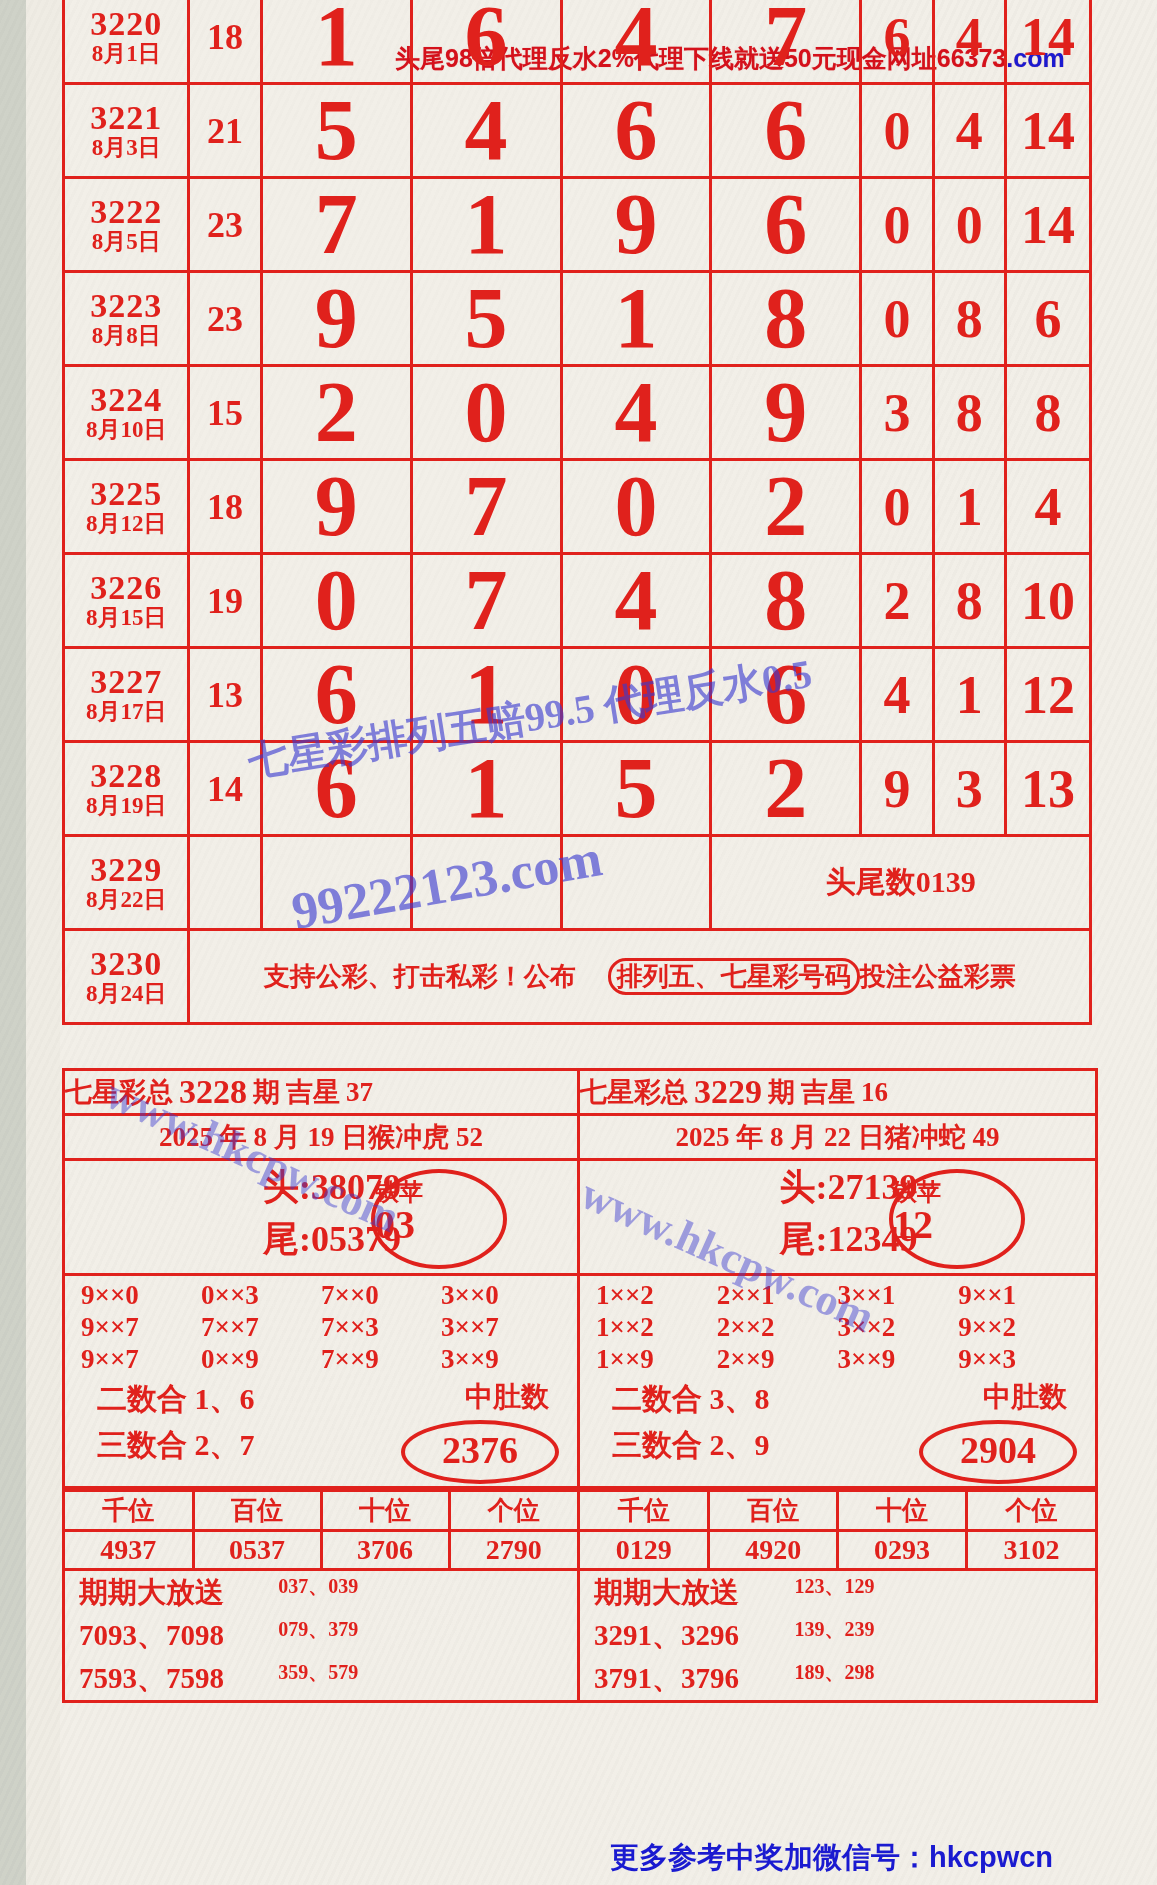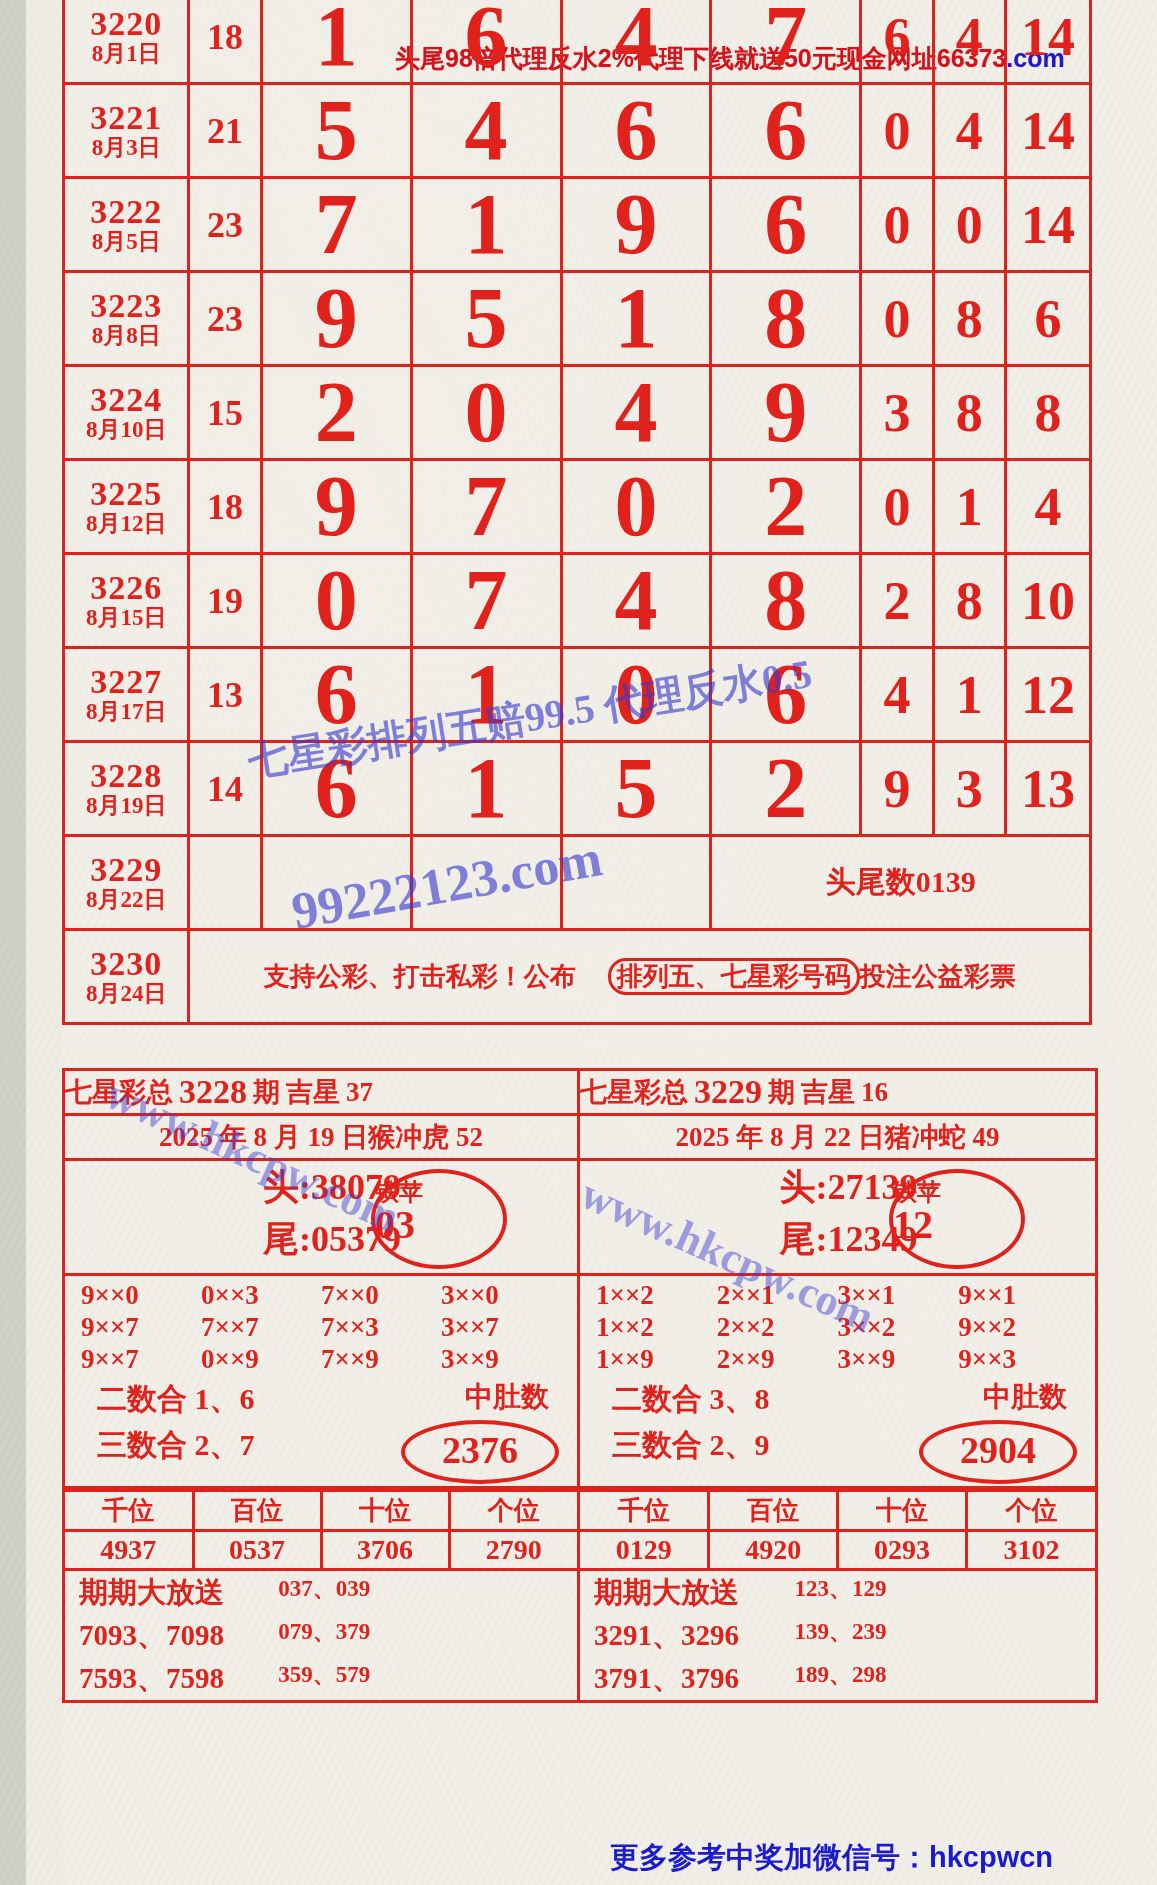--- a/index.html
+++ b/index.html
@@ -79,21 +79,21 @@
   .oval{position:absolute;right:18px;top:44px;width:150px;height:56px;border:4px solid #e0211c;border-radius:50%;color:#e0211c;font-family:"Liberation Serif",serif;font-weight:bold;font-size:38px;text-align:center;line-height:52px;}
 
   table.pos{border-collapse:collapse;width:100%;table-layout:fixed;}
   table.pos td{border:3px solid #e0211c;border-left:0;border-right:0;text-align:center;color:#e0211c;font-family:"Liberation Serif",serif;font-weight:bold;}
   table.pos td+td{border-left:3px solid #e0211c;}
   .pos-h{font-size:26px;height:34px;}
   .pos-v{font-size:28px;height:34px;}
 
   .send{display:flex;padding:2px 0 2px 0;}
   .send .lab{width:40%;font-family:"Liberation Serif",serif;font-weight:bold;font-size:29px;color:#e0211c;padding-left:14px;line-height:1.35;}
-  .send .nums{width:60%;font-family:"Liberation Serif",serif;font-weight:bold;font-size:23px;color:#e0211c;line-height:1.35;}
+  .send .nums{width:60%;font-family:"Liberation Serif",serif;font-weight:bold;font-size:20px;color:#e0211c;line-height:1.35;}
   .send .nums div{display:flex;justify-content:space-between;padding-right:6px;}
 
   .footer{position:absolute;left:610px;top:1838px;color:#1a1ad0;font-weight:bold;font-size:29px;white-space:nowrap;}
 </style>
 </head>
 <body>
 
 <div id="page">
 
   <div class="banner-top">

